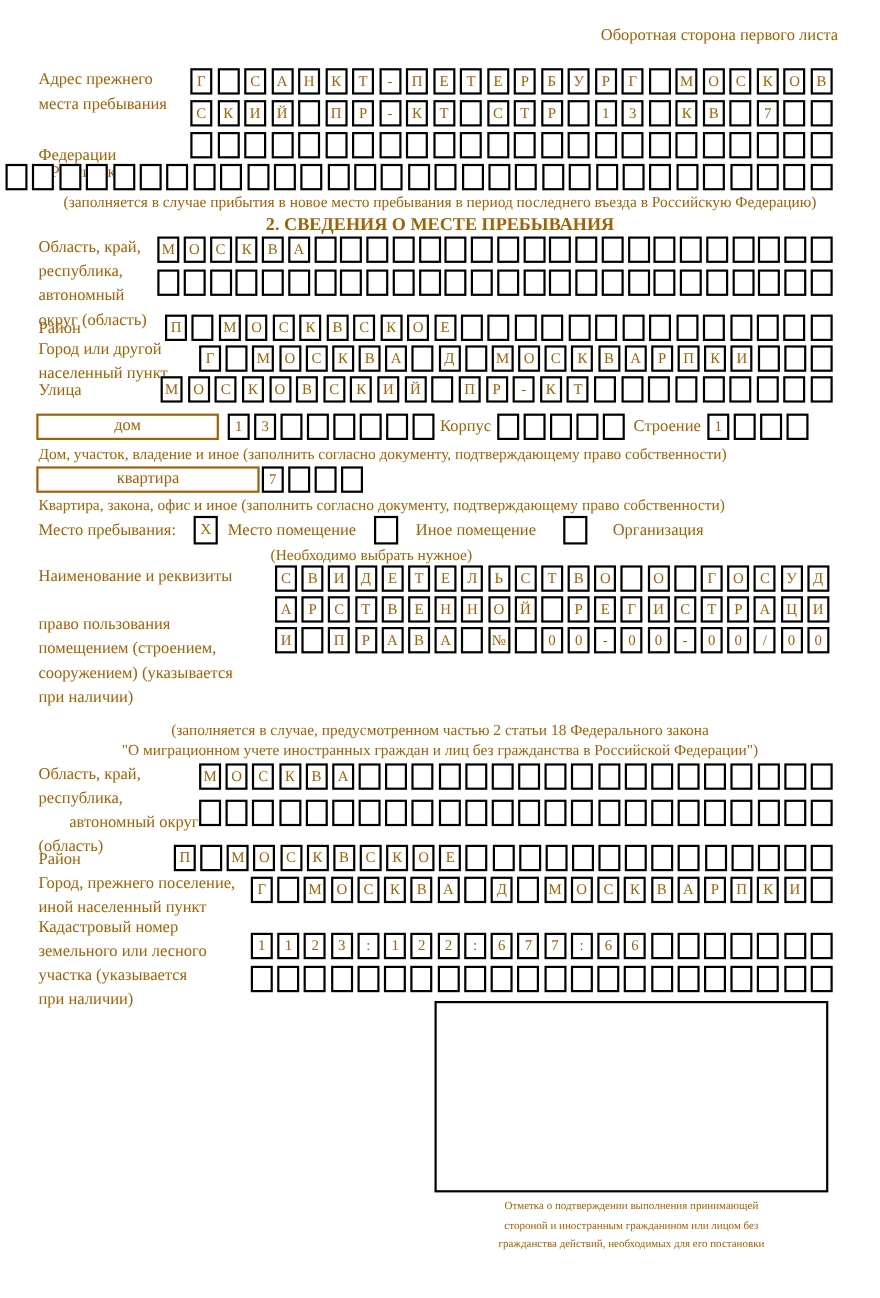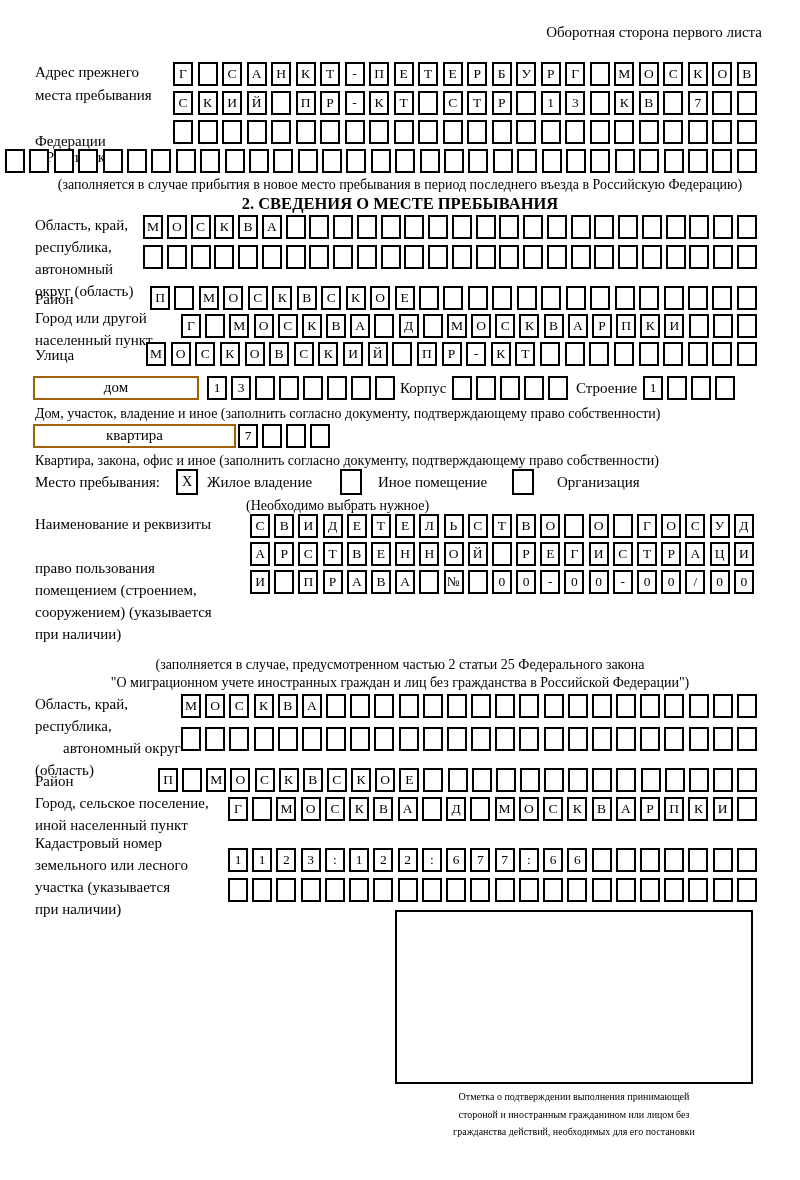--- a/index.html
+++ b/index.html
@@ -1,18 +1,18 @@
 <!DOCTYPE html>
 <html><head>
 <meta charset="utf-8">
 <style>
   html,body{margin:0;padding:0;background:#fff;}
   #form{
     position:relative;width:800px;height:1180px;background:#fff;
-    font-family:"Liberation Serif","DejaVu Serif",serif;color:#000000;overflow:hidden;
+    font-family:"Liberation Serif","DejaVu Serif",serif;color:#a16207;overflow:hidden;
   }
   .lbl{position:absolute;font-size:15px;line-height:20px;white-space:nowrap;}
   .note{position:absolute;font-size:14px;line-height:18px;white-space:nowrap;}
   .center{left:0;width:800px;text-align:center;}
   .h{font-weight:bold;}
   .cells{position:absolute;display:flex;justify-content:space-between;height:24px;}
   .cell{
     box-sizing:border-box;flex:0 0 20px;width:20px;height:24px;border:2px solid #000;
     font-size:13.5px;line-height:19px;text-align:center;overflow:hidden;background:#fff;
   }
@@ -333,21 +333,21 @@
   <div class="cells" style="top:424px;left:238px;width:92px;">
       <span class="cell">7</span>
       <span class="cell"></span>
       <span class="cell"></span>
       <span class="cell"></span>
     </div>
   <div class="note" style="top:452px;left:35px;">Квартира, закона, офис и иное (заполнить согласно документу, подтверждающему право собственности)</div>
 
   <div class="lbl" style="top:472px;left:35px;">Место пребывания:</div>
   <div class="cb" style="top:469px;left:176px;">X</div>
-  <div class="lbl" style="top:472px;left:207px;">Жилое владение</div>
+  <div class="lbl" style="top:472px;left:207px;">Место помещение</div>
   <div class="cb" style="top:469px;left:340px;"></div>
   <div class="lbl" style="top:472px;left:378px;">Иное помещение</div>
   <div class="cb" style="top:469px;left:512px;"></div>
   <div class="lbl" style="top:472px;left:557px;">Организация</div>
   <div class="note" style="top:497px;left:246px;">(Необходимо выбрать нужное)</div>
 
   <div class="lbl" style="top:514px;left:35px;">Наименование и реквизиты</div>
   <div class="lbl" style="top:558px;left:35px;">право пользования</div>
   <div class="lbl" style="top:580px;left:35px;">помещением (строением,</div>
   <div class="lbl" style="top:602px;left:35px;">сооружением) (указывается</div>
@@ -415,21 +415,21 @@
       <span class="cell">0</span>
       <span class="cell">0</span>
       <span class="cell">-</span>
       <span class="cell">0</span>
       <span class="cell">0</span>
       <span class="cell">/</span>
       <span class="cell">0</span>
       <span class="cell">0</span>
     </div>
 
-  <div class="note center" style="top:656px;">(заполняется в случае, предусмотренном частью 2 статьи 25 Федерального закона</div>
+  <div class="note center" style="top:656px;">(заполняется в случае, предусмотренном частью 2 статьи 18 Федерального закона</div>
   <div class="note center" style="top:674px;">"О миграционном учете иностранных граждан и лиц без гражданства в Российской Федерации")</div>
 
   <div class="lbl" style="top:694px;left:35px;">Область, край,</div>
   <div class="lbl" style="top:716px;left:35px;">республика,</div>
   <div class="lbl" style="top:738px;left:35px;margin-left:28px;">автономный округ</div>
   <div class="lbl" style="top:760px;left:35px;">(область)</div>
   <div class="cells" style="top:694px;left:181px;width:576px;">
       <span class="cell">М</span>
       <span class="cell">О</span>
       <span class="cell">С</span>
@@ -504,21 +504,21 @@
       <span class="cell"></span>
       <span class="cell"></span>
       <span class="cell"></span>
       <span class="cell"></span>
       <span class="cell"></span>
       <span class="cell"></span>
       <span class="cell"></span>
       <span class="cell"></span>
     </div>
 
-  <div class="lbl" style="top:793px;left:35px;">Город, сельское поселение,</div>
+  <div class="lbl" style="top:793px;left:35px;">Город, прежнего поселение,</div>
   <div class="lbl" style="top:815px;left:35px;">иной населенный пункт</div>
   <div class="cells" style="top:797px;left:228px;width:529px;">
       <span class="cell">Г</span>
       <span class="cell"></span>
       <span class="cell">М</span>
       <span class="cell">О</span>
       <span class="cell">С</span>
       <span class="cell">К</span>
       <span class="cell">В</span>
       <span class="cell">А</span>

